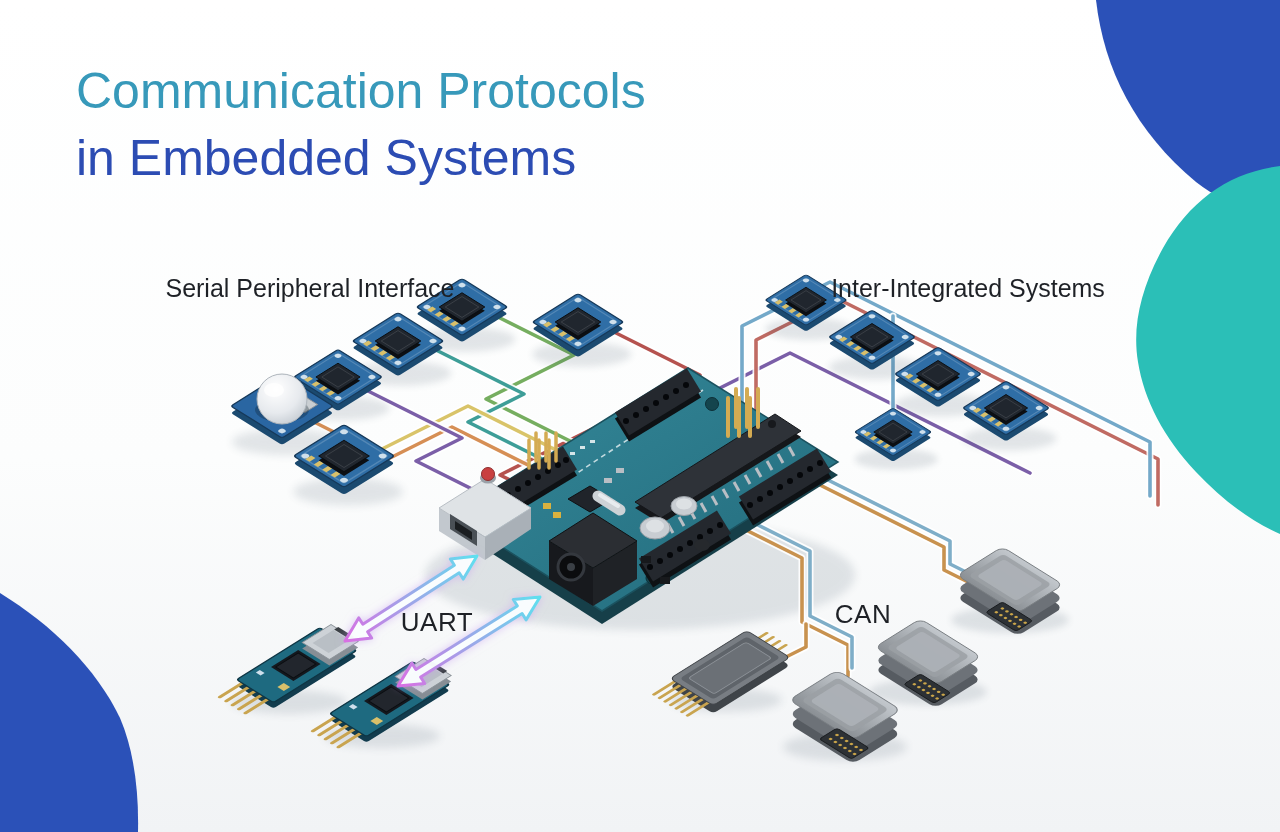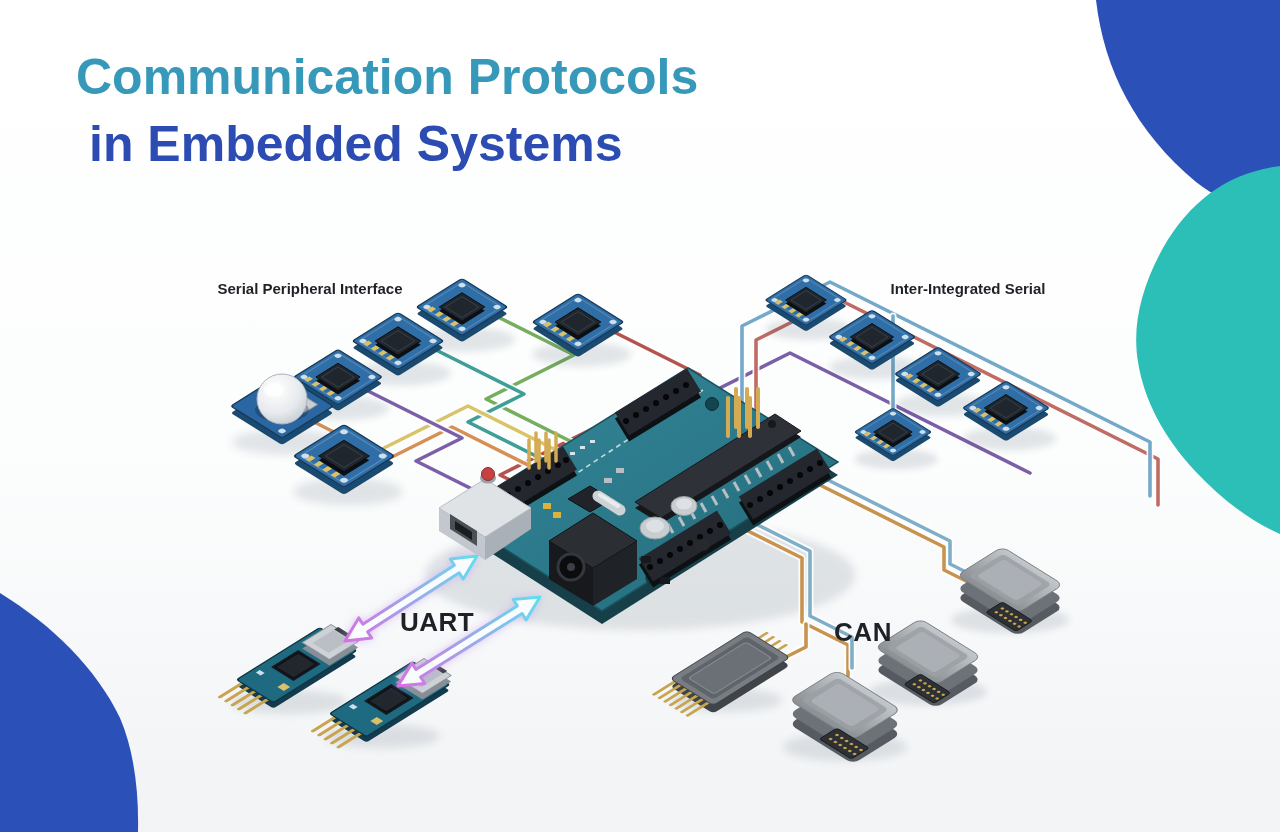--- a/index.html
+++ b/index.html
@@ -1,31 +1,31 @@
 <!DOCTYPE html>
 <html style="--title-line1: #3799BA; --title-line2: #2C4CB3; --label-dark: #1E2126; --corner-blue: #2B51B8; --corner-teal: #2BBFB7; --pcb-teal: #2B7D8D; --module-blue: #2F6EA6; --wire-red: #B5534F; --wire-green: #76AE60; --wire-teal: #3E9E98; --wire-purple: #7B5FA8; --wire-yellow: #D9C469; --wire-orange: #D68F55; --bus-red: #C06B63; --bus-blue: #74A9C9; --can-orange: #C8924F; --can-blue: #7FAEC8; --arrow-cyan: #5FE0EF; --arrow-magenta: #D96FE3;"><head>
 <meta charset="utf-8">
 <style>
   html,body{margin:0;padding:0;}
   body{width:1280px;height:832px;overflow:hidden;
        font-family:"Liberation Sans","DejaVu Sans",sans-serif;
        background:linear-gradient(180deg,#ffffff 0%,#fcfdfd 55%,#f1f3f5 100%);}
   .stage{position:relative;width:1280px;height:832px;}
   .stage svg{position:absolute;left:0;top:0;}
-  .title{position:absolute;left:76px;top:44px;font-weight:700;font-size:50px;
+  .title{position:absolute;left:76px;top:58px;font-weight:400;font-size:50px;
          line-height:67px;letter-spacing:0px;}
   .title .l1{color:var(--title-line1);}
-  .title .l2{color:var(--title-line2);margin-left:13px;}
+  .title .l2{color:var(--title-line2);}
   .proto-label{position:absolute;text-align:center;color:var(--label-dark);
-               font-weight:700;font-size:15px;line-height:25px;}
-  .proto-label.big{font-size:26px;font-weight:700;letter-spacing:0.5px;}
+               font-weight:400;font-size:25px;line-height:25px;}
+  .proto-label.big{font-size:26px;font-weight:400;letter-spacing:0.5px;}
   .label-spi{left:150px;top:276px;width:320px;}
   .label-i2c{left:808px;top:276px;width:320px;}
   .label-uart{left:377px;top:610px;width:120px;}
-  .label-can{left:803px;top:620px;width:120px;}
+  .label-can{left:803px;top:602px;width:120px;}
   
   .wcase{fill:none;stroke:#ffffff;stroke-width:7;stroke-linecap:round;stroke-linejoin:round;opacity:.9;}
   .wcolor{fill:none;stroke-width:3.6;stroke-linecap:round;stroke-linejoin:round;}
   .c-red{stroke:var(--wire-red);}  .c-green{stroke:var(--wire-green);}
   .c-teal{stroke:var(--wire-teal);}.c-purple{stroke:var(--wire-purple);}
   .c-yellow{stroke:var(--wire-yellow);}.c-orange{stroke:var(--wire-orange);}
   .c-busred{stroke:var(--bus-red);}.c-busblue{stroke:var(--bus-blue);}
   .c-canor{stroke:var(--can-orange);}.c-canbl{stroke:var(--can-blue);}
   .shadow{fill:#33475a;opacity:.13;}
 </style>
@@ -448,19 +448,19 @@
 <div class="title">
   <div class="l1">Communication Protocols</div>
   <div class="l2">in Embedded Systems</div>
 </div>
 
 <div class="proto-label label-spi">
   <div>Serial Peripheral Interface</div>
 </div>
 
 <div class="proto-label label-i2c">
-  <div>Inter-Integrated Serial</div>
+  <div>Inter-Integrated Systems</div>
 </div>
 
 <div class="proto-label big label-uart">UART</div>
 <div class="proto-label big label-can">CAN</div>
 
 </div>
 
 </body></html>

